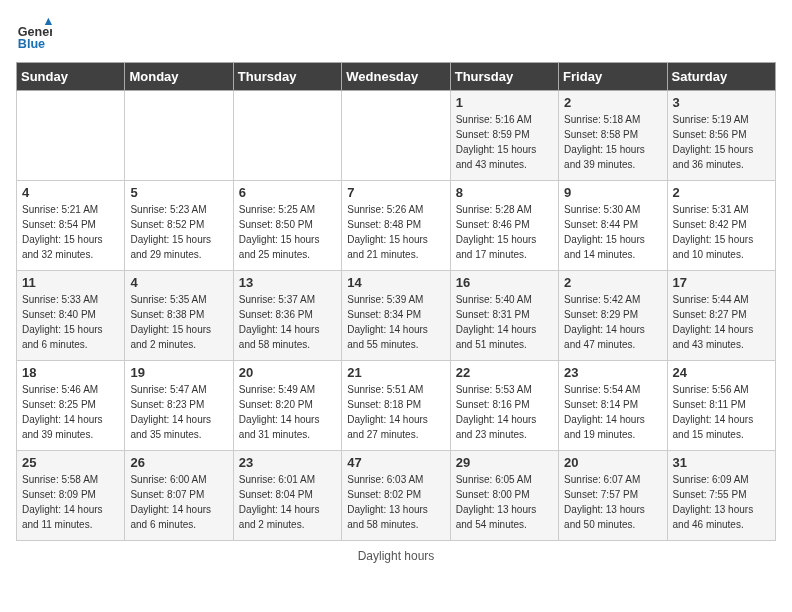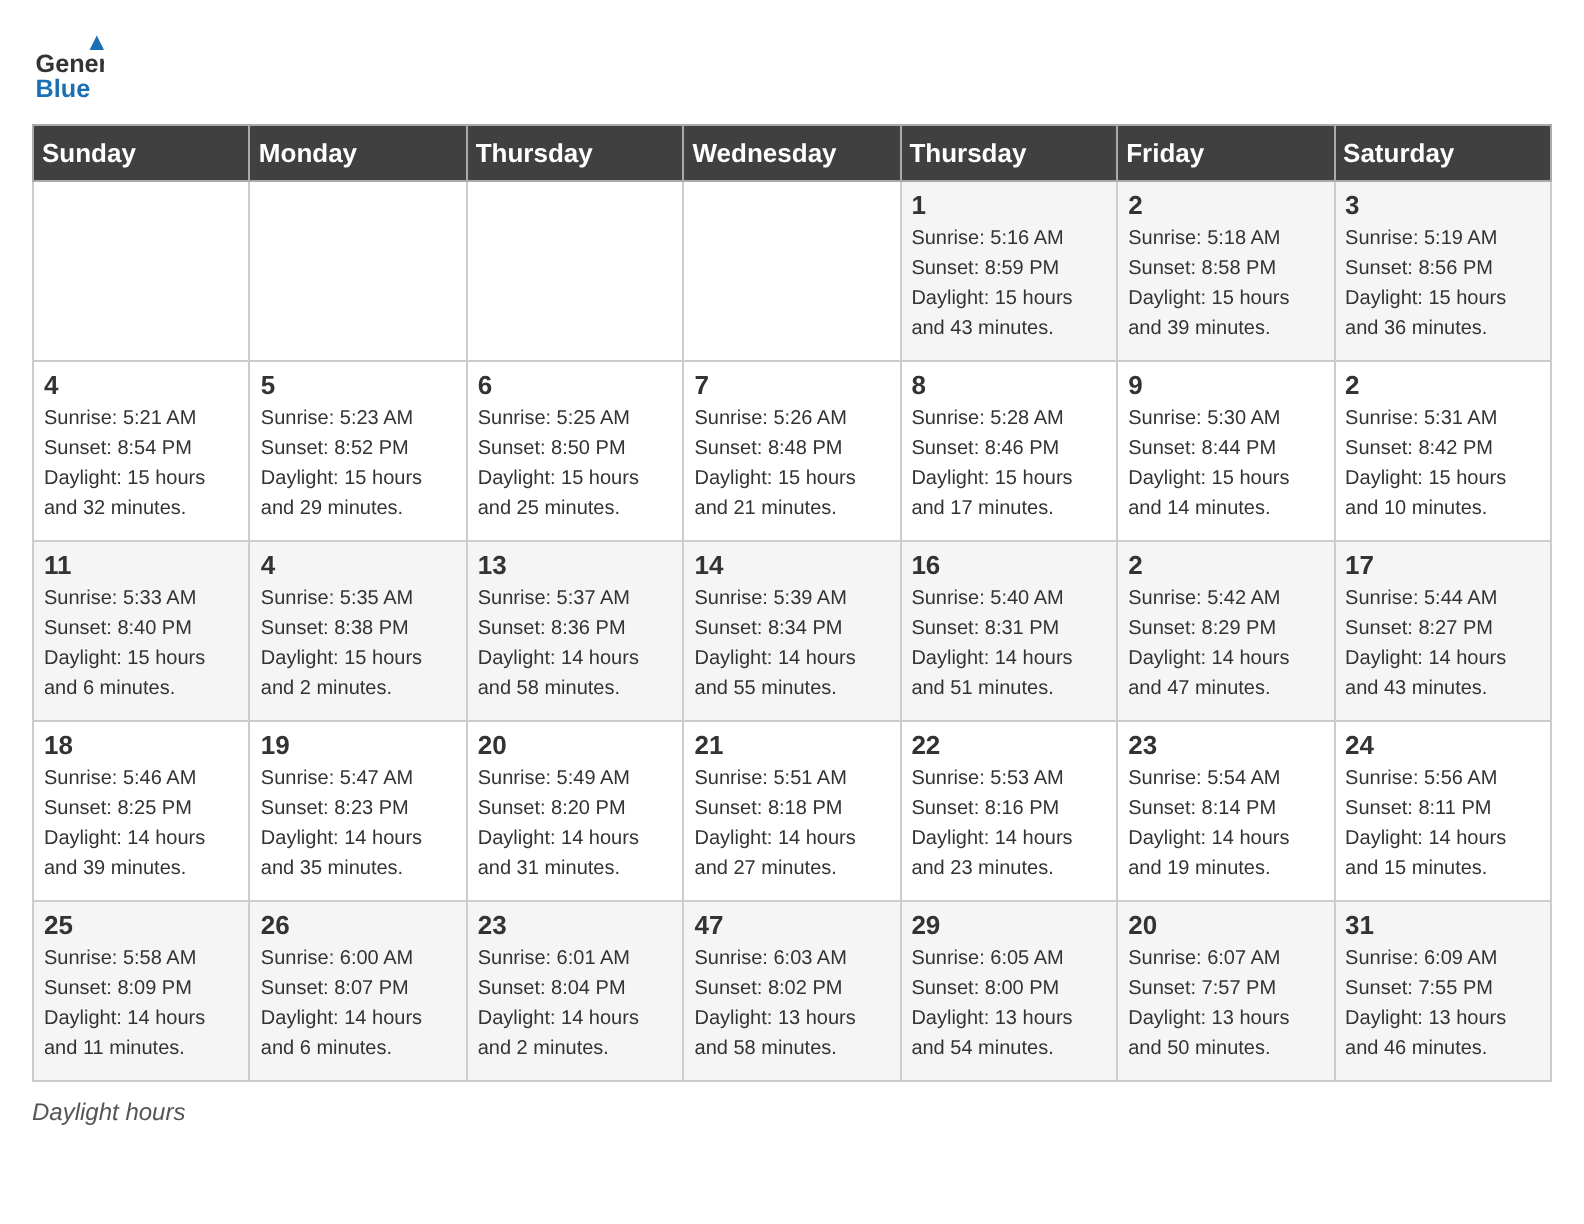--- a/index.html
+++ b/index.html
@@ -76,22 +76,21 @@
       line-height: 1.5;
       color: #333;
     }
     .empty-cell {
       background: #fff !important;
     }
     .footer {
       margin-top: 8px;
       font-size: 12px;
       color: #555;
-      text-align: left;
-      font-style: italic;
+      text-align: center;
     }
   </style>
 </head>
 <body>
 
 <div class="header">
   <div class="logo">
     <svg class="logo-icon" viewBox="0 0 40 40">
       <text x="2" y="22" font-size="14" font-weight="bold" fill="#333">General</text>
       <text x="2" y="36" font-size="14" font-weight="bold" fill="#1a6fb5">Blue</text>

